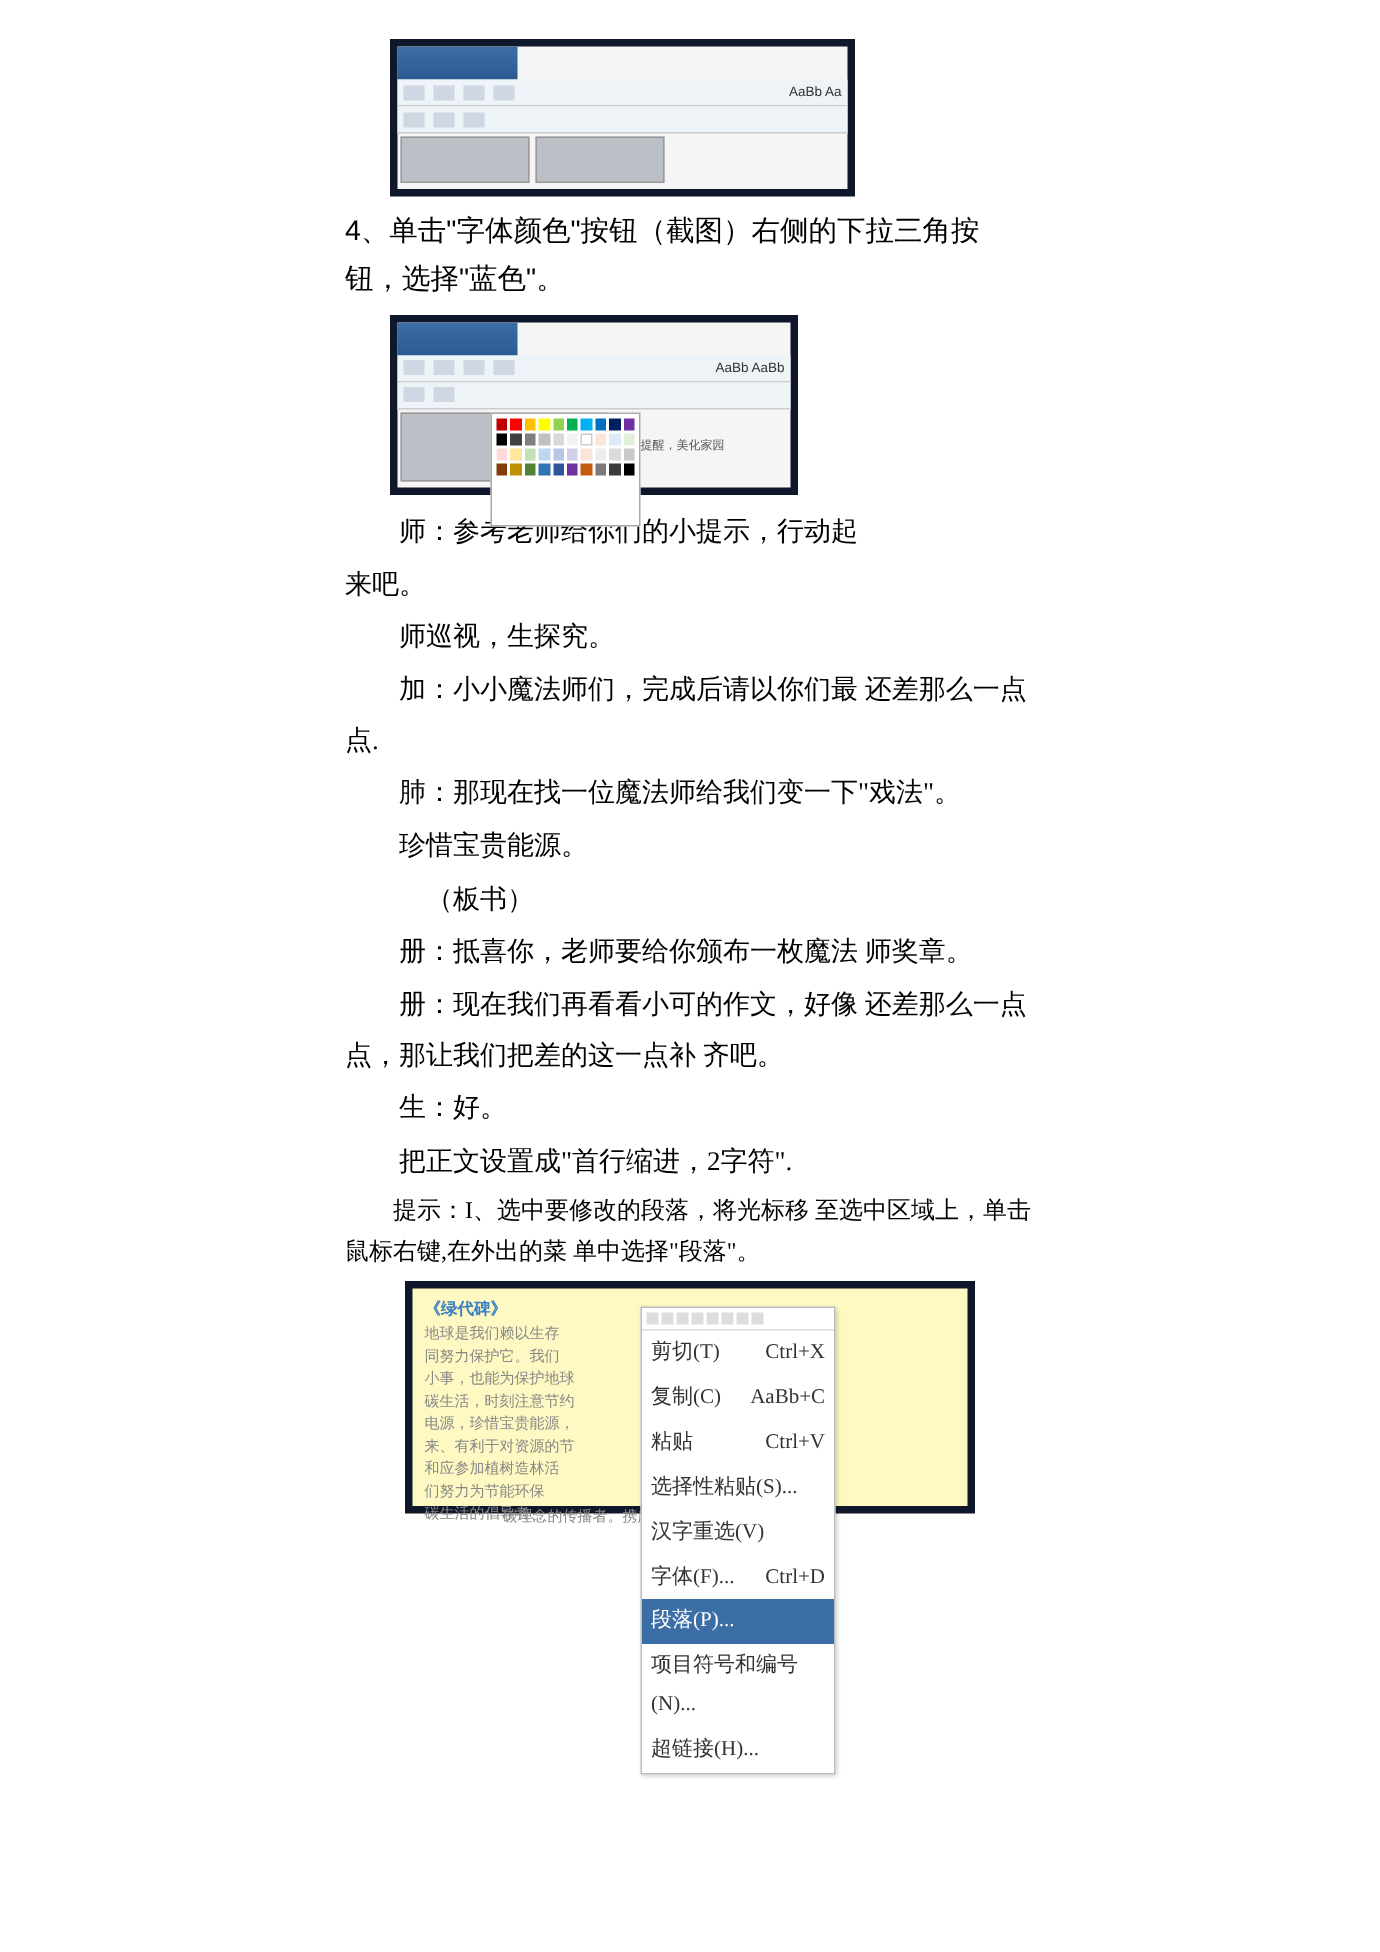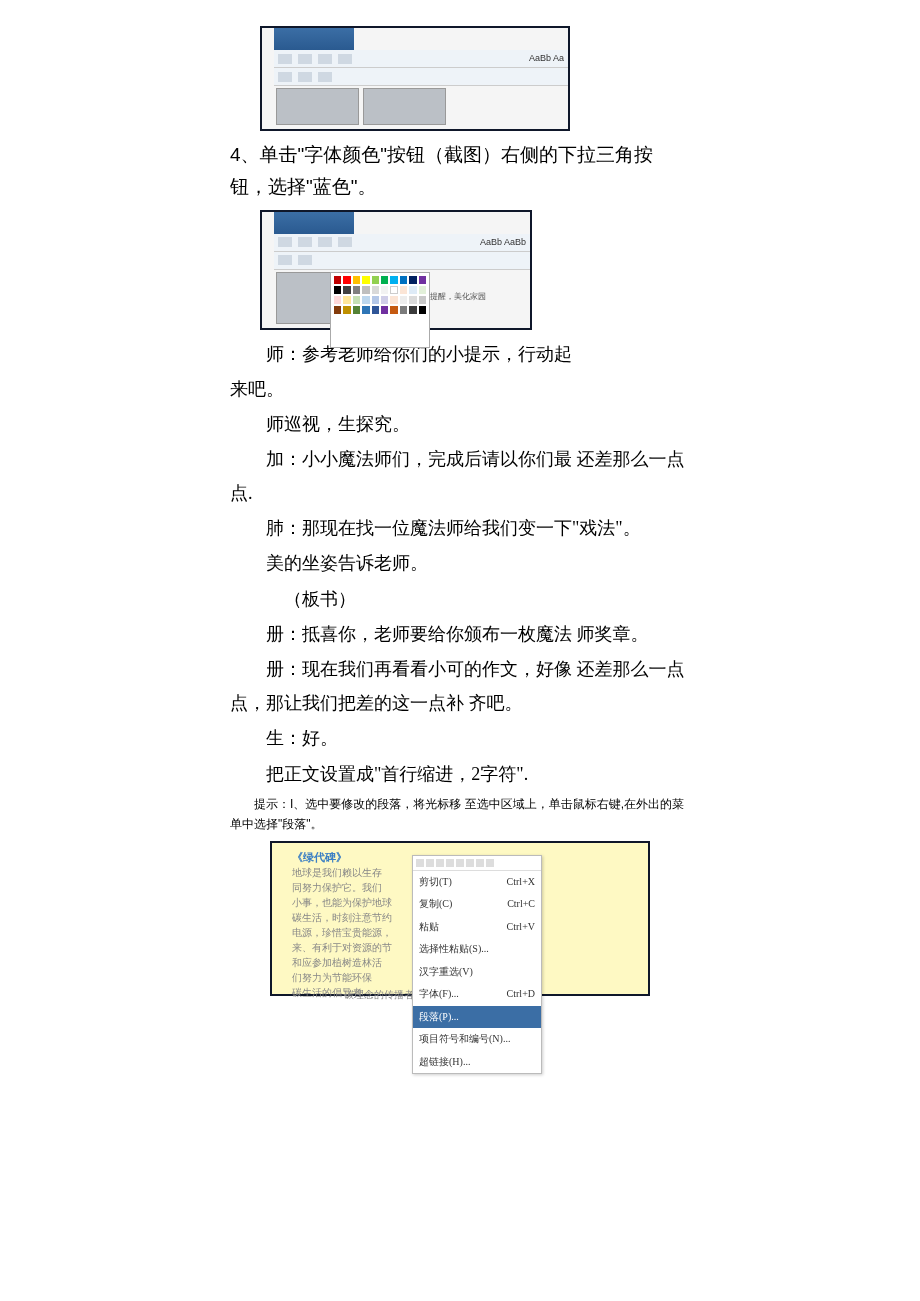--- a/index.html
+++ b/index.html
@@ -30,23 +30,22 @@
     }
     .instruction {
       font-family: "SimHei", "黑体", sans-serif;
       font-size: 19px;
       line-height: 1.7;
       margin: 4px 0;
     }
     .screenshot {
       margin: 6px auto 8px 30px;
       background: #f5f5f5;
-      border: 2px solid #0f172a;
+      border: 5px solid #0f172a;
       position: relative;
-      padding-left: 12px;
     }
     .ss1 { width: 310px; height: 105px; }
     .ss2 { width: 272px; height: 120px; }
     .ss3 { width: 380px; height: 155px; margin-left: 40px; }
     .ss-ribbon {
       height: 22px;
       background: linear-gradient(#3b6ea5, #2a5a90);
       width: 80px;
     }
     .ss-toolbar {
@@ -117,26 +116,26 @@
       word-break: break-all;
       position: relative;
     }
     .ss3-title {
       font-size: 11px;
       color: #3b7fc4;
       font-weight: bold;
     }
     .ss3-menu {
       position: absolute;
-      left: 140px;
+      left: 152px;
       top: 12px;
       width: 130px;
       background: #fff;
       border: 1px solid #bbb;
-      font-size: 10px;
+      font-size: 14px;
       color: #333;
       box-shadow: 1px 1px 3px rgba(0,0,0,0.2);
     }
     .ss3-menu-toolbar {
       padding: 3px;
       border-bottom: 1px solid #ddd;
       display: flex;
       gap: 2px;
     }
     .ss3-menu-toolbar span {
@@ -256,28 +255,28 @@
       </div>
       <div class="ss-sidebox">温馨提醒，美化家园</div>
     </div>
   </div>
 
   <p class="para">师：参考老师给你们的小提示，行动起</p>
   <p class="para-noindent">来吧。</p>
   <p class="para">师巡视，生探究。</p>
   <p class="para">加：小小魔法师们，完成后请以你们最  还差那么一点点.</p>
   <p class="para">肺：那现在找一位魔法师给我们变一下"戏法"。</p>
-  <p class="para">美的坐姿告诉老师。</p>
+  <p class="para">珍惜宝贵能源。</p>
   <p class="para" style="text-indent:3em">（板书）</p>
   <p class="para">册：抵喜你，老师要给你颁布一枚魔法  师奖章。</p>
   <p class="para">册：现在我们再看看小可的作文，好像  还差那么一点点，那让我们把差的这一点补  齐吧。</p>
   <p class="para">生：好。</p>
 
   <p class="para instruction" style="font-family:'SimSun',serif;font-size:18px;text-indent:2em">把正文设置成"首行缩进，2字符".</p>
-  <p class="instruction" style="font-family:Liberation Sans, sans-serif;font-size:12px;text-indent:2em;line-height:1.7">提示：I、选中要修改的段落，将光标移 至选中区域上，单击鼠标右键,在外出的菜 单中选择"段落"。</p>
+  <p class="instruction" style="font-family:Liberation Serif, serif;font-size:16px;text-indent:2em;line-height:1.7">提示：I、选中要修改的段落，将光标移 至选中区域上，单击鼠标右键,在外出的菜 单中选择"段落"。</p>
 
   <div class="screenshot ss3">
     <div class="ss3-text">
       <span class="ss3-title">《绿代碑》</span>
       <div style="white-space:pre-line">地球是我们赖以生存
 同努力保护它。我们
 小事，也能为保护地球
 碳生活，时刻注意节约
 电源，珍惜宝贵能源，
 来、有利于对资源的节
@@ -296,21 +295,21 @@
           <span></span>
           <span></span>
           <span></span>
       </div>
       <div class="ss3-menu-item">
         <span>剪切(T)</span>
         <span>Ctrl+X</span>
       </div>
       <div class="ss3-menu-item">
         <span>复制(C)</span>
-        <span>Ctrl+C</span>
+        <span>AaBb+C</span>
       </div>
       <div class="ss3-menu-item">
         <span>粘贴</span>
         <span>Ctrl+V</span>
       </div>
       <div class="ss3-menu-item">
         <span>选择性粘贴(S)...</span>
         <span></span>
       </div>
       <div class="ss3-menu-item">

